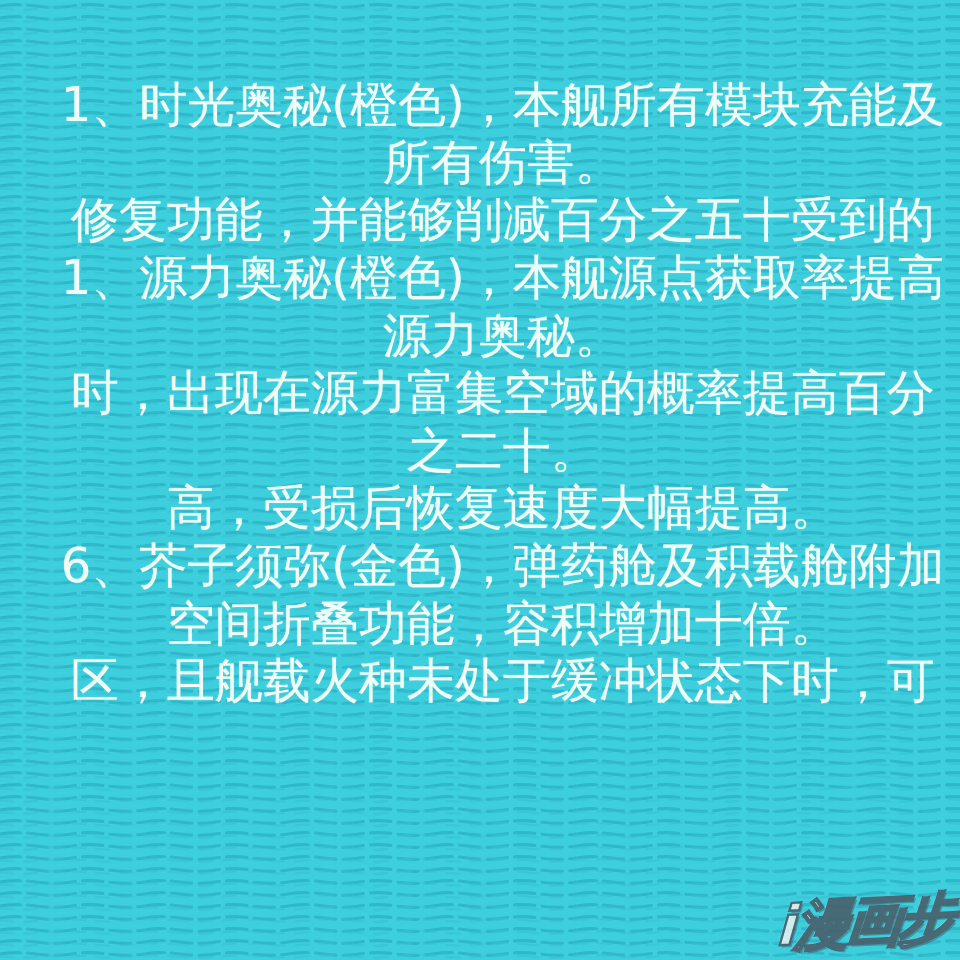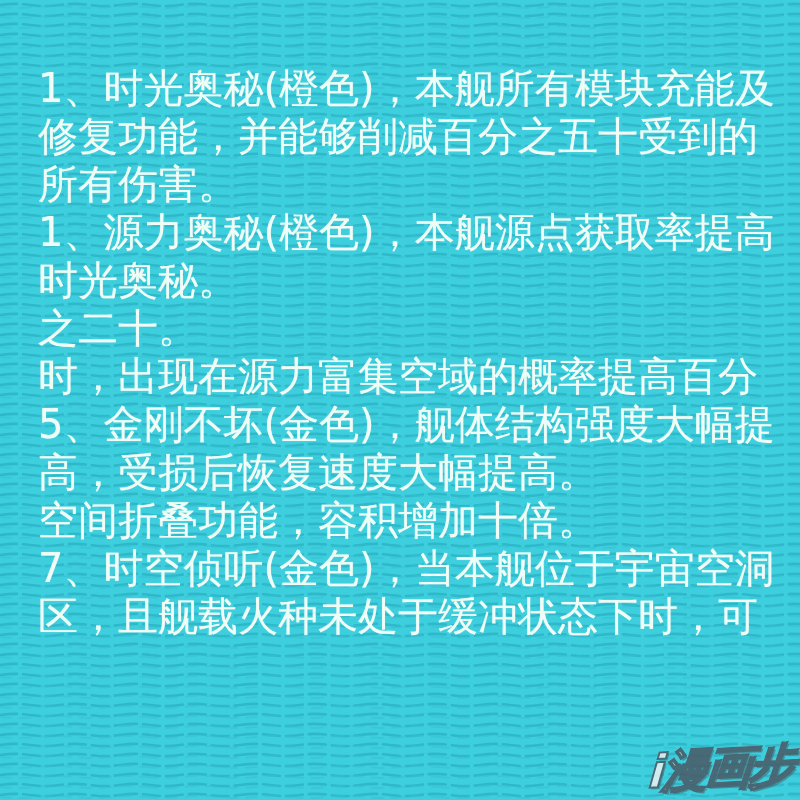--- a/index.html
+++ b/index.html
@@ -12,20 +12,21 @@
   }
   * { margin: 0; padding: 0; box-sizing: border-box; }
   html, body { background: #222; }
   #comic-page {
     position: relative;
     width: 800px;
     height: 800px;
     overflow: hidden;
     background: var(--background);
     font-family: "DejaVu Sans", sans-serif;
+    text-align: center;
   }
   #bg-pattern {
     position: absolute;
     top: 0; left: 0;
     width: 800px; height: 800px;
     display: block;
   }
   .base-rect { fill: var(--background); }
   .wave-path {
     stroke: var(--stripe);
@@ -84,28 +85,27 @@
         <path class="wave-path soft" stroke-dasharray="11 9" d="M0 7 q 18 2 36 0 t 37 0 t 37 0 t 36 0"></path>
       </pattern>
     </defs>
     <rect class="base-rect" x="0" y="0" width="800" height="800"></rect>
     <rect x="0" y="0" width="800" height="800" fill="url(#waves)" opacity="0.9"></rect>
     <rect x="-60" y="3" width="920" height="800" fill="url(#waves2)" opacity="0.55"></rect>
   </svg>
 
   <div id="text-block">
     <div class="comic-line">1、时光奥秘(橙色)，本舰所有模块充能及</div>
+    <div class="comic-line">所有伤害。</div>
     <div class="comic-line">修复功能，并能够削减百分之五十受到的</div>
-    <div class="comic-line">所有伤害。</div>
     <div class="comic-line">1、源力奥秘(橙色)，本舰源点获取率提高</div>
-    <div class="comic-line">时光奥秘。</div>
+    <div class="comic-line">源力奥秘。</div>
+    <div class="comic-line">时，出现在源力富集空域的概率提高百分</div>
     <div class="comic-line">之二十。</div>
-    <div class="comic-line">时，出现在源力富集空域的概率提高百分</div>
-    <div class="comic-line">5、金刚不坏(金色)，舰体结构强度大幅提</div>
     <div class="comic-line">高，受损后恢复速度大幅提高。</div>
+    <div class="comic-line">6、芥子须弥(金色)，弹药舱及积载舱附加</div>
     <div class="comic-line">空间折叠功能，容积增加十倍。</div>
-    <div class="comic-line">7、时空侦听(金色)，当本舰位于宇宙空洞</div>
     <div class="comic-line">区，且舰载火种未处于缓冲状态下时，可</div>
   </div>
 
   <div id="watermark">i漫画步</div>
 
 </div>
 
 </body></html>

